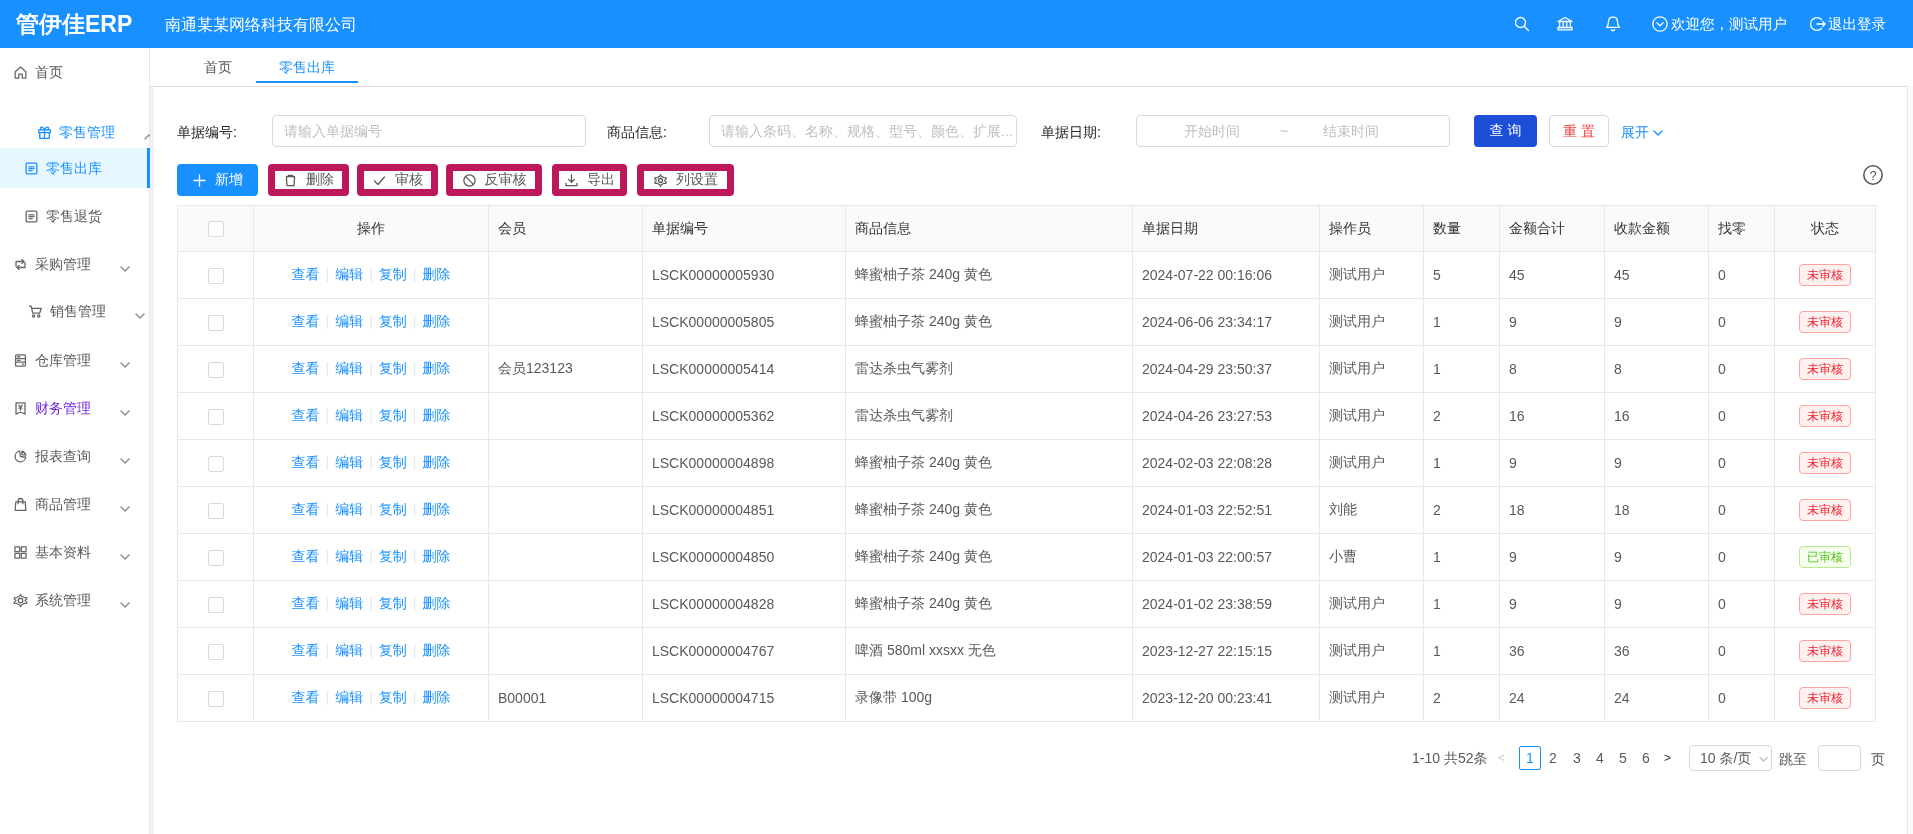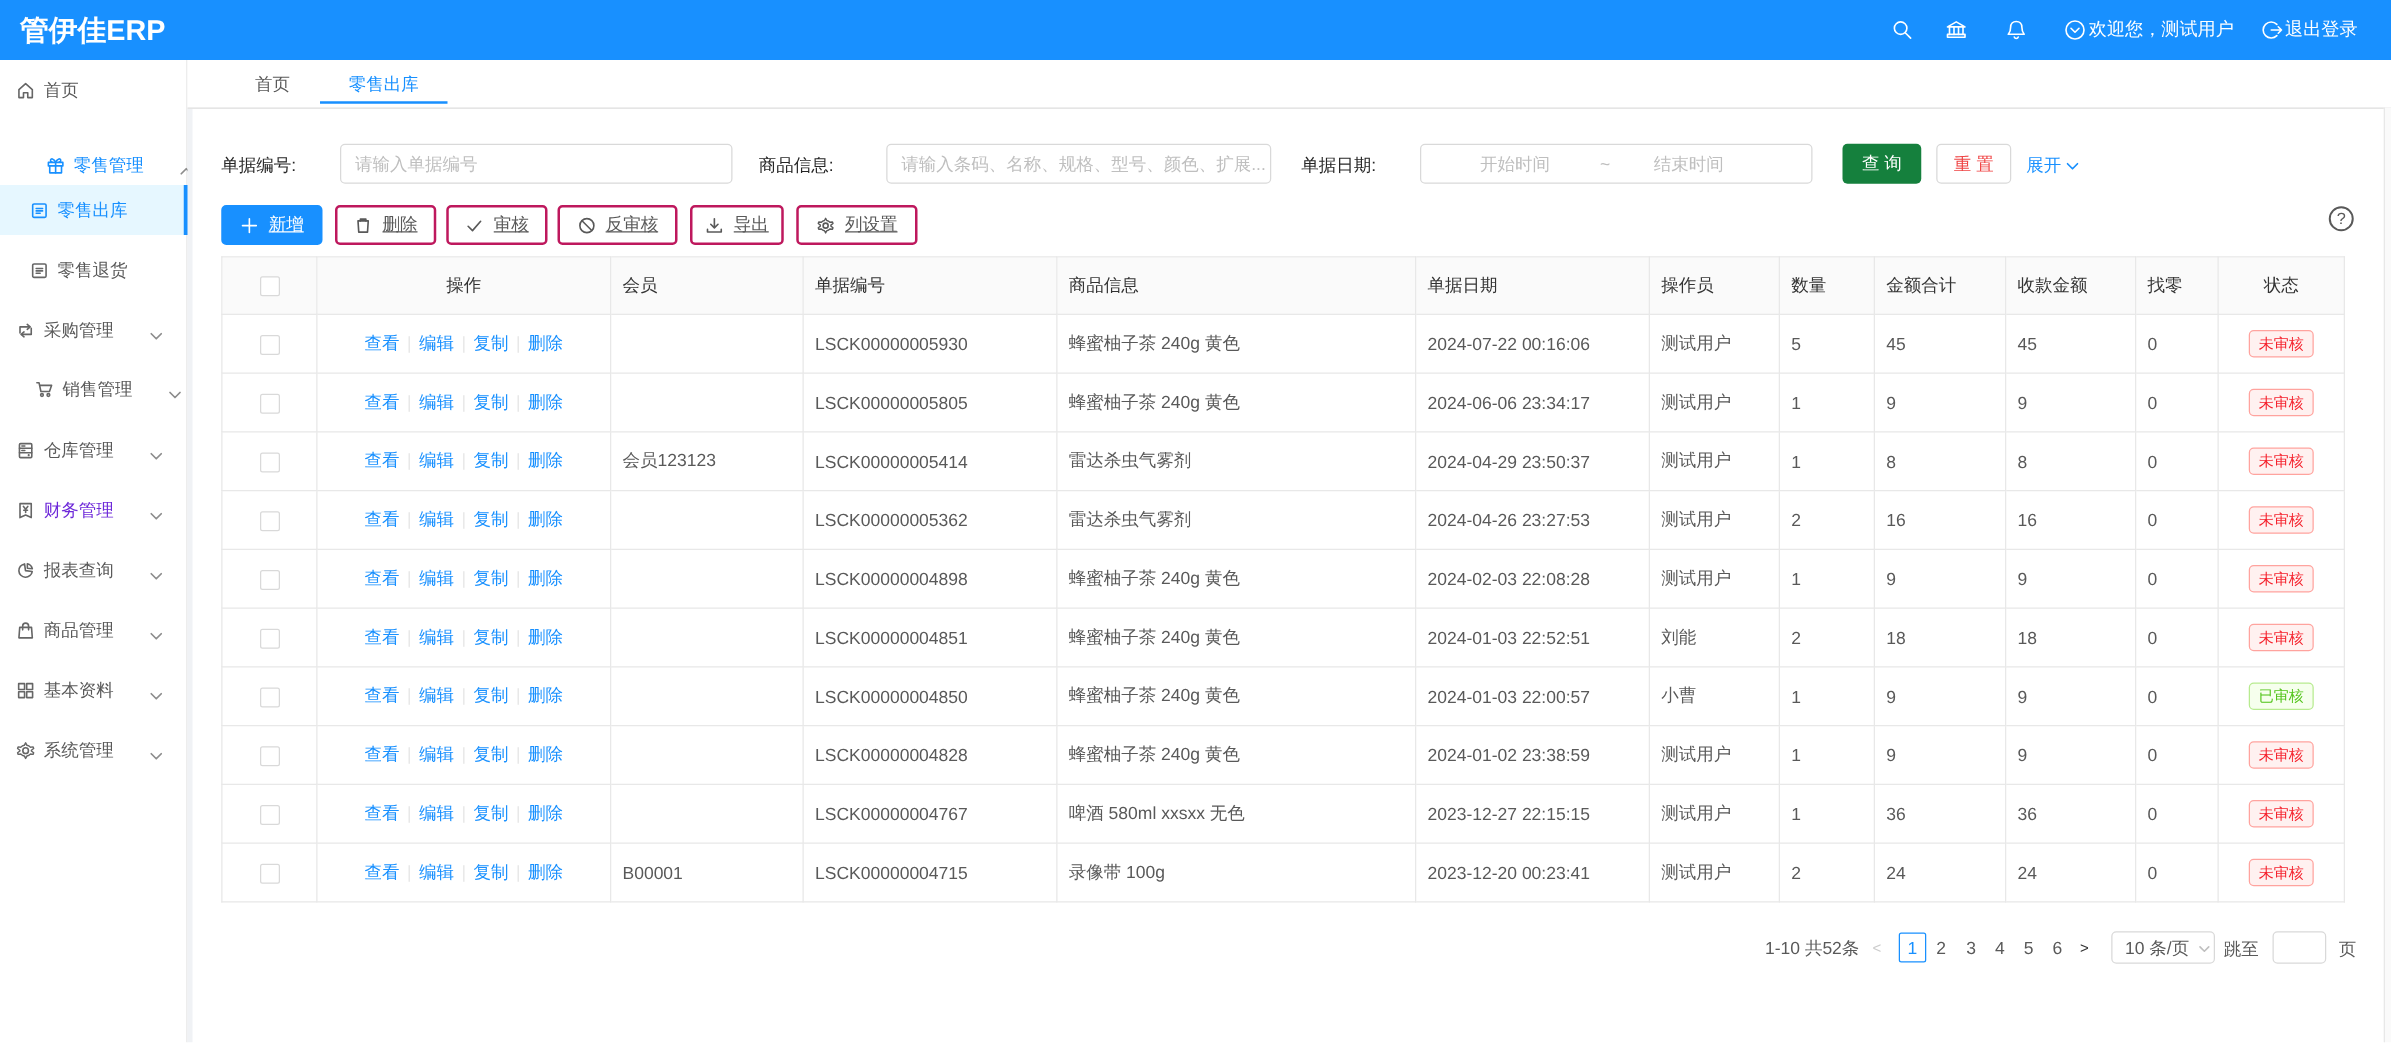--- a/index.html
+++ b/index.html
@@ -18,21 +18,21 @@
 .gap { position:absolute; left:150px; top:86px; width:4px; height:748px; background:#f0f2f5; }
 .tabs { position:absolute; left:150px; top:48px; width:1763px; height:39px; background:#fff; border-bottom:1px solid #ddd; }
 .tab { position:absolute; top:0; line-height:38px; font-size:14px; color:#595959; text-align:center; }
 .tab.active { color:#1890ff; }
 .inkbar { position:absolute; left:106px; top:33px; width:102px; height:2px; background:#1890ff; }
 .scrollbar { position:absolute; left:1907px; top:86px; width:6px; height:748px; background:#fafafa; border-left:1px solid #e8e8e8; }
 .flabel { position:absolute; top:124px; font-size:14px; color:#262626; }
 .finput { position:absolute; top:115px; height:32px; border:1px solid #d9d9d9; border-radius:4px; background:#fff; font-size:14px; color:#bfbfbf; line-height:30px; padding-left:11px; white-space:nowrap; overflow:hidden; }
 .fbtn { position:absolute; top:115px; height:32px; border-radius:4px; font-size:14px; text-align:center; line-height:30px; }
 .expand { position:absolute; left:1621px; top:124px; color:#1890ff; font-size:14px; }
-.tbtn { position:absolute; top:164px; height:32px; background:#fff; border:2px solid #be185d; border-radius:4px; color:#595959; display:flex; align-items:center; justify-content:center; gap:8px; font-size:14px;text-decoration:underline; }
+.tbtn { position:absolute; top:164px; height:32px; background:#fff; border:7px solid #be185d; border-radius:4px; color:#595959; display:flex; align-items:center; justify-content:center; gap:8px; font-size:14px; }
 .tbtn.primary { background:#1890ff; border-color:#1890ff; color:#fff; }
 .helpc { position:absolute; left:1862px; top:164px; }
 table { position:absolute; left:177px; top:205px; border-collapse:collapse; table-layout:fixed;padding-left:19px; }
 th, td { border:1px solid #e8e8e8; font-weight:normal; font-size:14px; padding:0 0 0 9px; text-align:left; overflow:hidden; white-space:nowrap; }
 th { background:#fafafa; color:#333; height:46px; }
 td { color:#595959; height:47px; }
 th.c, td.c { text-align:center; padding:0; }
 .cb { display:inline-block; width:16px; height:16px; border:1px solid #d9d9d9; border-radius:2px; background:#fff; vertical-align:middle; }
 .ops a { margin:0 6px; color:#1890ff; }
 .ops i { color:#e8e8e8; font-style:normal; }
@@ -41,20 +41,21 @@
 .tag.g { color:#52c41a; background:#f6ffed; border:1px solid #b7eb8f; }
 .pag { position:absolute; top:746px; height:24px; font-size:14px; color:#595959; }
 .pbox { position:absolute; top:746px; width:22px; height:24px; border:1px solid #1890ff; border-radius:2px; color:#1890ff; text-align:center; line-height:22px; background:#fff; }
 .pnum { position:absolute; top:746px; width:20px; text-align:center; line-height:24px; color:#595959; }
 .psel { position:absolute; left:1689px; top:745px; width:83px; height:26px; border:1px solid #d9d9d9; border-radius:4px; line-height:24px; padding-left:10px; color:#595959; }
 .pjump { position:absolute; left:1818px; top:745px; width:43px; height:26px; border:1px solid #d9d9d9; border-radius:4px; background:#fff; }
 </style></head>
 <body>
 <div class="header">
   <div class="logo">管伊佳ERP</div>
+  <div class="company">南通某某网络科技有限公司</div>
   <div class="hic" style="left:1513px"><svg width="18" height="18" viewBox="0 0 18 18" fill="none" stroke="#fff" stroke-width="1.3" stroke-linecap="round" stroke-linejoin="round">
         <circle cx="7.5" cy="7.5" r="5"></circle>
         <path d="M11.2 11.2 L15.5 15.5"></path>
       </svg></div>
   <div class="hic" style="left:1556px"><svg width="18" height="18" viewBox="0 0 18 18" fill="none" stroke="#fff" stroke-width="1.3" stroke-linecap="round" stroke-linejoin="round">
         <path d="M2 6.5 L9 2.5 L16 6.5 Z"></path>
         <path d="M3.6 6.5 V12.5 M7.2 6.5 V12.5 M10.8 6.5 V12.5 M14.4 6.5 V12.5"></path>
         <path d="M2 14.8 H16 V12.5 H2 Z"></path>
       </svg></div>
   <div class="hic" style="left:1604px"><svg width="18" height="18" viewBox="0 0 18 18" fill="none" stroke="#fff" stroke-width="1.3" stroke-linecap="round" stroke-linejoin="round">
@@ -204,21 +205,21 @@
 <div class="flabel" style="left:177px">单据编号:</div>
 <div class="finput" style="left:272px;width:314px">请输入单据编号</div>
 <div class="flabel" style="left:607px">商品信息:</div>
 <div class="finput" style="left:709px;width:308px">请输入条码、名称、规格、型号、颜色、扩展...</div>
 <div class="flabel" style="left:1041px">单据日期:</div>
 <div class="finput" style="left:1136px;width:314px;padding-left:0">
   <span style="position:absolute;left:47px">开始时间</span>
   <span style="position:absolute;left:143px">~</span>
   <span style="position:absolute;left:186px">结束时间</span>
 </div>
-<div class="fbtn" style="left:1474px;width:63px;background:#15803d;color:#fff">查 询</div>
+<div class="fbtn" style="left:1474px;width:63px;background:#1d4ed8;color:#fff">查 询</div>
 <div class="fbtn" style="left:1549px;width:60px;background:#fff;border:1px solid #d9d9d9;color:#ef4444">重 置</div>
 <div class="expand">展开 <svg width="10" height="8" viewBox="0 0 10 8" fill="none" stroke="#1890ff" stroke-width="1.4" stroke-linecap="round" stroke-linejoin="round">
       <path d="M1 2 L5 6 L9 2"></path>
     </svg></div>
 <div class="tbtn primary" style="left:177px;width:81px">
     <svg width="15" height="15" viewBox="0 0 15 15" fill="none" stroke="#fff" stroke-width="1.3" stroke-linecap="round" stroke-linejoin="round">
       <path d="M7.5 2 V13 M2 7.5 H13"></path>
     </svg>
     <span>新增</span>
   </div>

